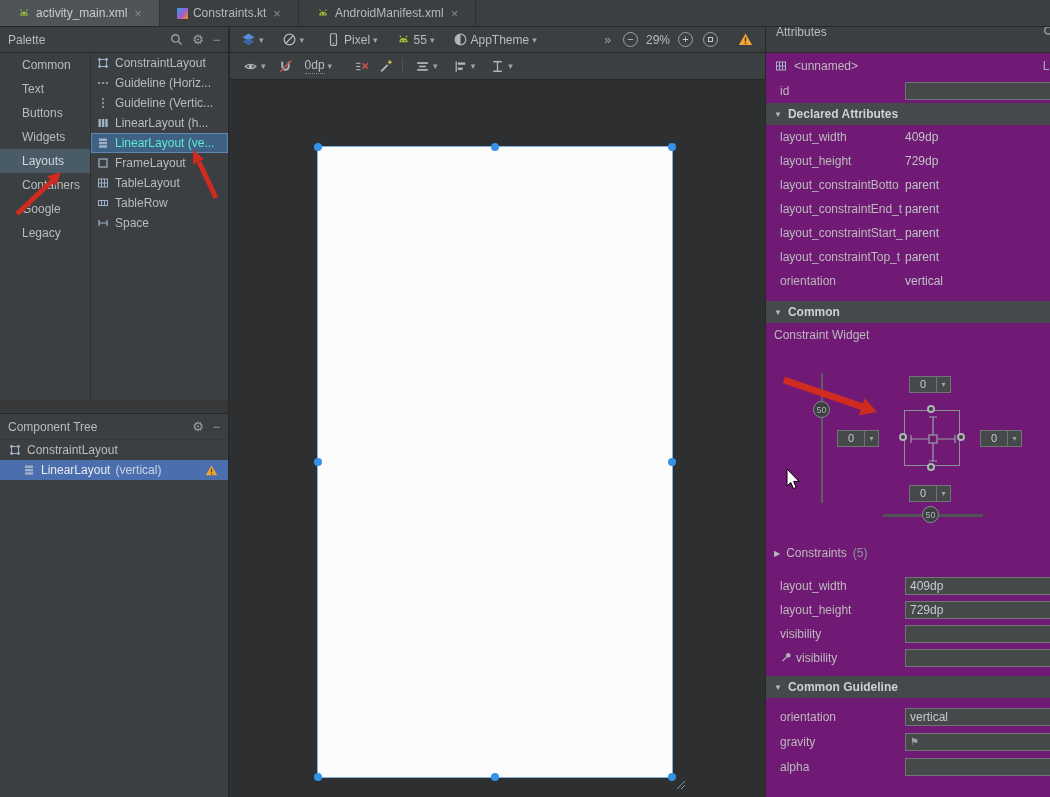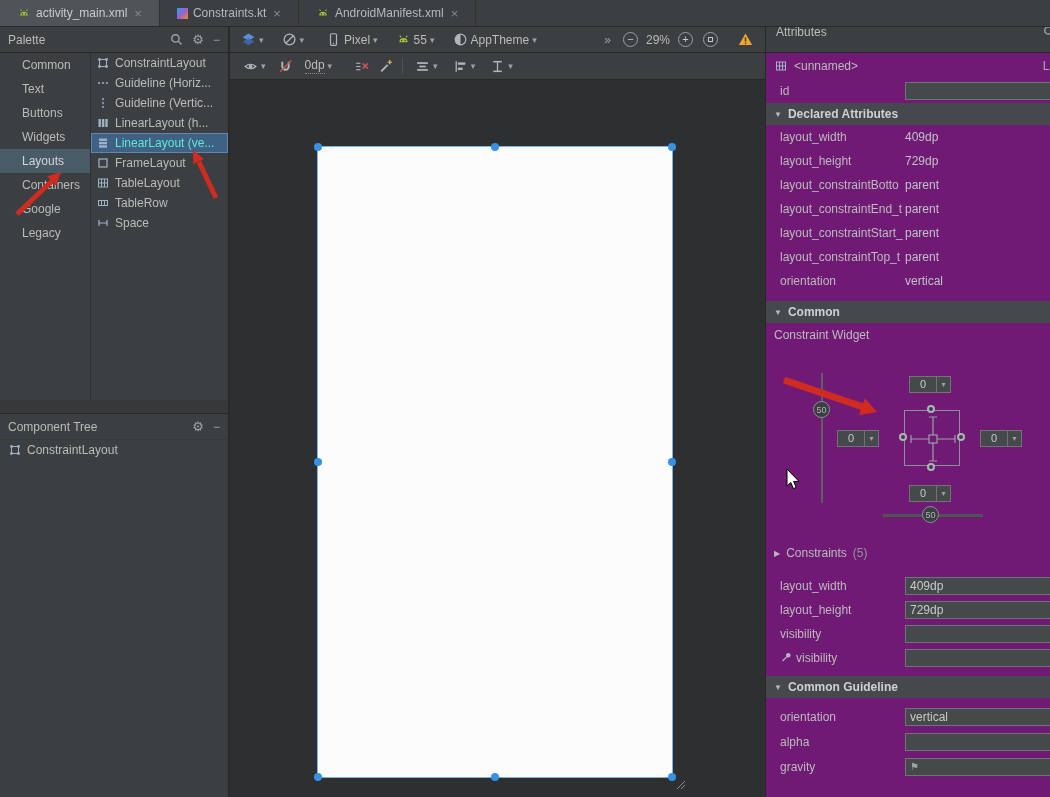--- a/index.html
+++ b/index.html
@@ -429,20 +429,31 @@
     <span>Component Tree</span>
     <span class="spacer"></span>
     <span style="font-size:13px;color:#9aa0a4;">⚙</span>
     <span style="color:#9aa0a4;">−</span>
   </div>
   <div class="ctrow">
     <svg class="ic" width="14" height="14">
         <use href="#i-constraint"></use>
       </svg>
     <span>ConstraintLayout</span>
+  </div>
+  <div class="ctrow indent sel">
+    <svg class="ic" width="14" height="14">
+        <use href="#i-linear-v"></use>
+      </svg>
+    <span>LinearLayout</span>
+    <span class="suffix">(vertical)</span>
+    <span class="spacer"></span>
+    <svg class="ic" width="13" height="13" style="margin-right:10px;">
+        <use href="#i-warn"></use>
+      </svg>
   </div>
 </div>
 
 <div class="abs attr">
   <div class="acomp">
     <svg class="ic" width="14" height="14">
         <use href="#i-table"></use>
       </svg>
     <span>&lt;unnamed&gt;</span>
     <span class="cutoff">Li</span>
@@ -571,31 +582,31 @@
     <span class="tri">▼</span>
     <span>Common Guideline</span>
   </div>
   <div class="arow arow25 mt6">
     <span class="alabel">orientation</span>
     <span class="afield">
         <span>vertical</span>
       </span>
   </div>
   <div class="arow arow25">
-    <span class="alabel">alpha</span>
-    <span class="afield">
-        <span></span>
-      </span>
-  </div>
-  <div class="arow arow25">
     <span class="alabel">gravity</span>
     <span class="afield">
       <span style="color:#9da2a6;font-size:10px;">⚑</span>
       <span></span>
     </span>
+  </div>
+  <div class="arow arow25">
+    <span class="alabel">alpha</span>
+    <span class="afield">
+        <span></span>
+      </span>
   </div>
 </div>
 
 <svg class="overlay">
   <g>
     <line x1="17" y1="214" x2="52" y2="181" stroke="#d02b20" stroke-width="5"></line>
     <polygon points="61,172 56.1,185.7 47.1,176.3" fill="#d02b20"></polygon>
   </g>
   <g>
     <line x1="216" y1="198" x2="199" y2="162" stroke="#d02b20" stroke-width="5"></line>

